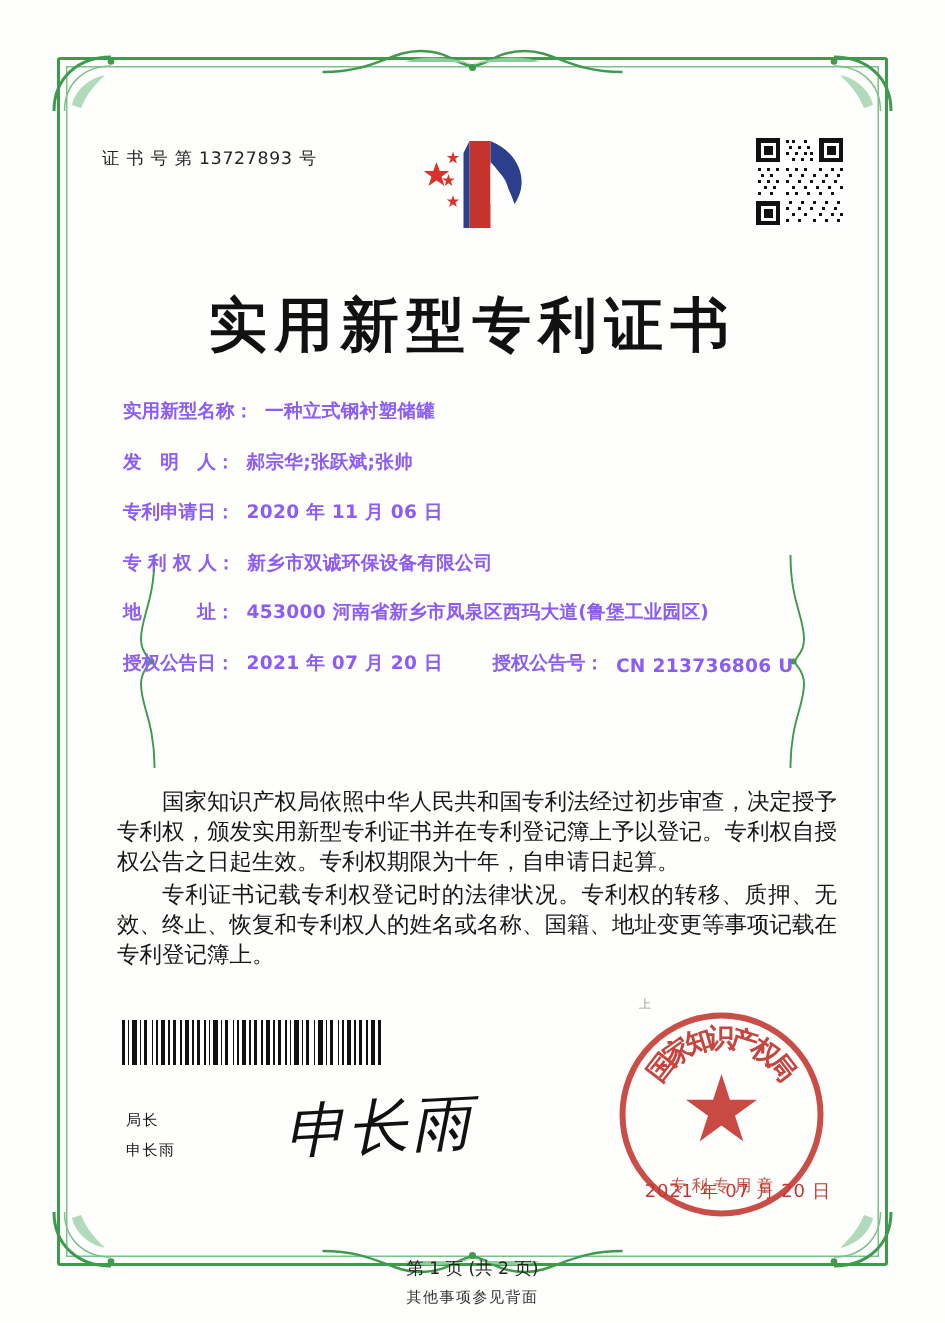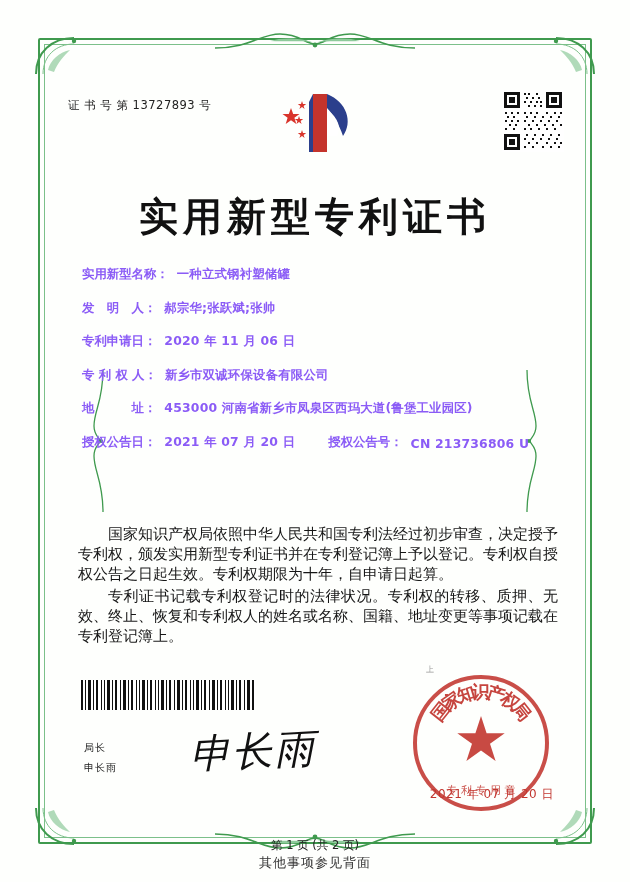--- a/index.html
+++ b/index.html
@@ -222,21 +222,21 @@
     text-align: center;
     font-size: 11.5px;
     color: #222;
     margin-top: 12px;
   }
   .footnote {
     position: absolute;
     left: 0; right: 0;
     bottom: 10px;
     text-align: center;
-    font-size: 13px;
+    font-size: 10px;
     color: #333;
     letter-spacing: 1px;
   }
 </style>
 </head>
 <body>
 
 <div class="page">
 
   <div class="border-outer"></div>

